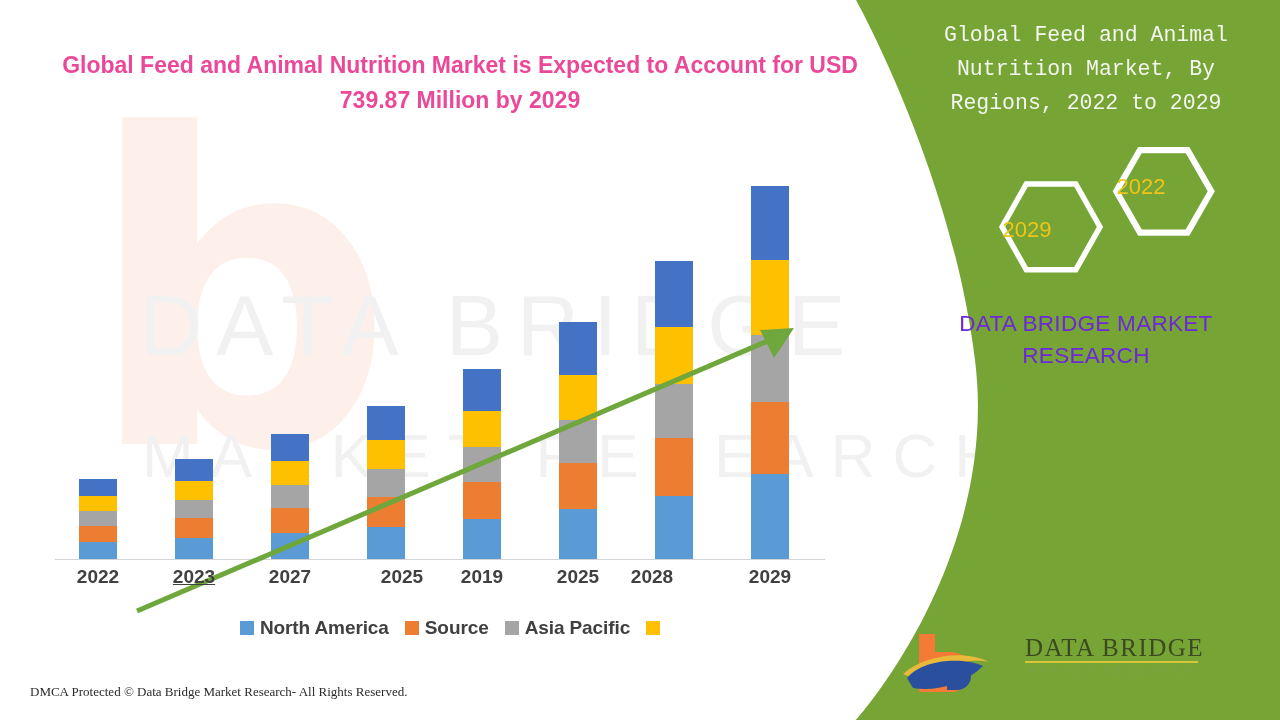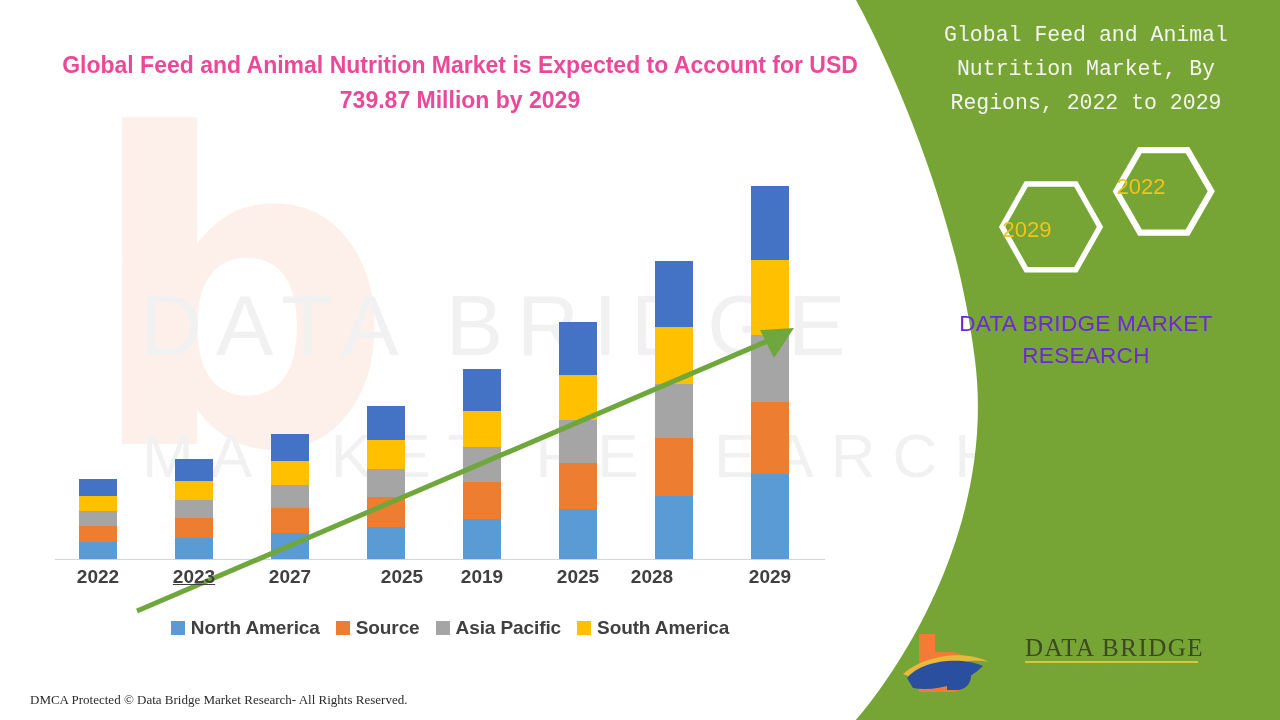--- a/index.html
+++ b/index.html
@@ -57,21 +57,21 @@
   }
   .legend-item{display:flex;align-items:center;gap:6px;}
   .legend-swatch{width:14px;height:14px;display:inline-block;}
   .legend-label{font-size:19px;color:#404040;font-weight:700;letter-spacing:-0.1px;}
 
   
   .footer{
     position:absolute;left:0;top:680px;width:860px;height:30px;
     font-family:"Liberation Serif", serif;font-size:13px;color:#2b2b2b;
   }
-  .footer .dmca{position:absolute;left:30px;top:12px;white-space:nowrap;}
+  .footer .dmca{position:absolute;left:30px;top:4px;white-space:nowrap;}
   .footer .source{position:absolute;left:460px;top:4px;white-space:nowrap;}
 
   
   .green-panel{
     position:absolute;left:0;top:0;width:1280px;height:720px;pointer-events:none;
   }
   .green-content{position:absolute;left:880px;top:0;width:400px;height:720px;}
   .panel-title{
     position:absolute;left:20px;top:18px;width:372px;
     color:#f4f6f0;font-size:21.5px;line-height:34px;text-align:center;font-weight:400;font-family:Liberation Mono, monospace;
@@ -192,21 +192,20 @@
       <div class="legend-item">
         <span class="legend-swatch" style="background: rgb(237, 125, 49);"></span>
         <span class="legend-label">Source</span>
       </div>
       <div class="legend-item">
         <span class="legend-swatch" style="background: rgb(165, 165, 165);"></span>
         <span class="legend-label">Asia Pacific</span>
       </div>
       <div class="legend-item">
         <span class="legend-swatch" style="background: rgb(255, 192, 0);"></span>
-        <span class="legend-label">South America</span>
       </div>
     </div>
 
   <div class="footer">
     <div class="dmca">DMCA Protected © Data Bridge Market Research- All Rights Reserved.</div>
   </div>
 
   <svg class="green-panel" viewBox="0 0 1280 720">
     <path id="green-shape" d="M 856 0 L 1280 0 L 1280 720 L 856 720 C 856 720 1000 560 975 360 C 952 172 856 0 856 0 Z" fill="#76a435"></path>
   </svg>

